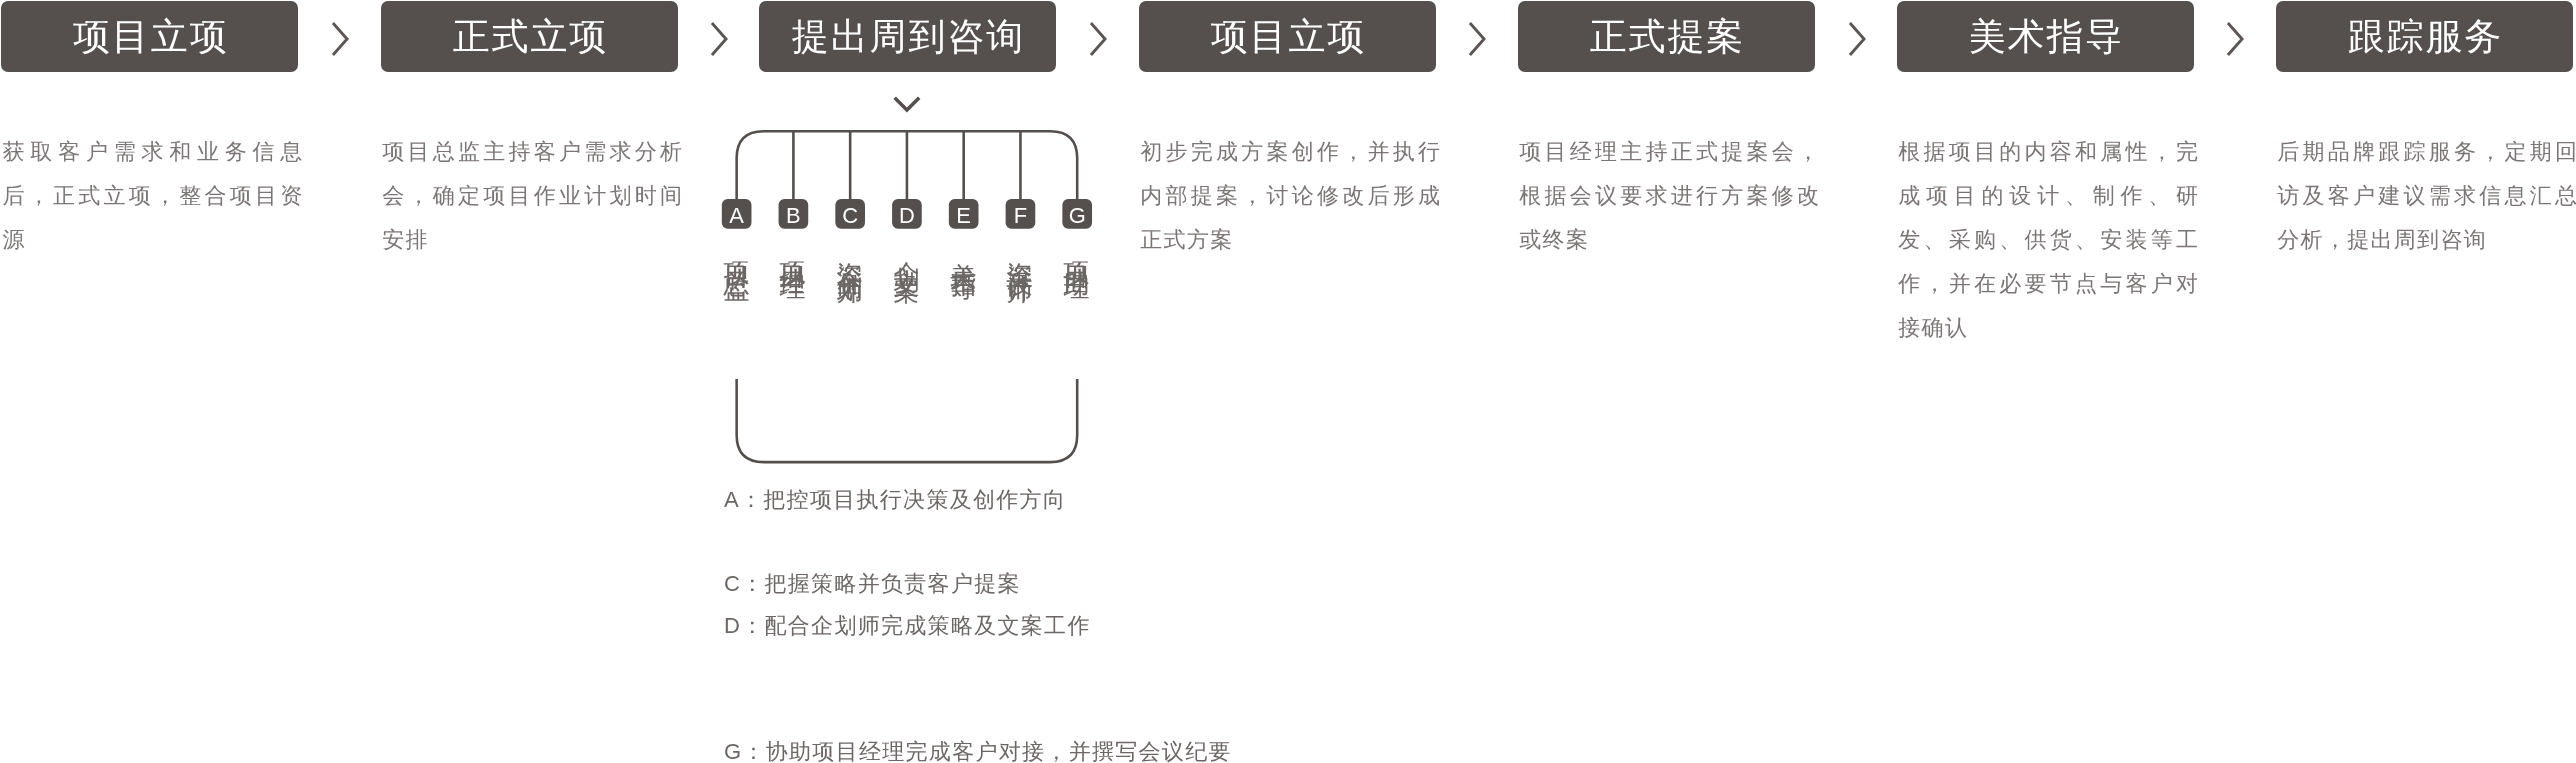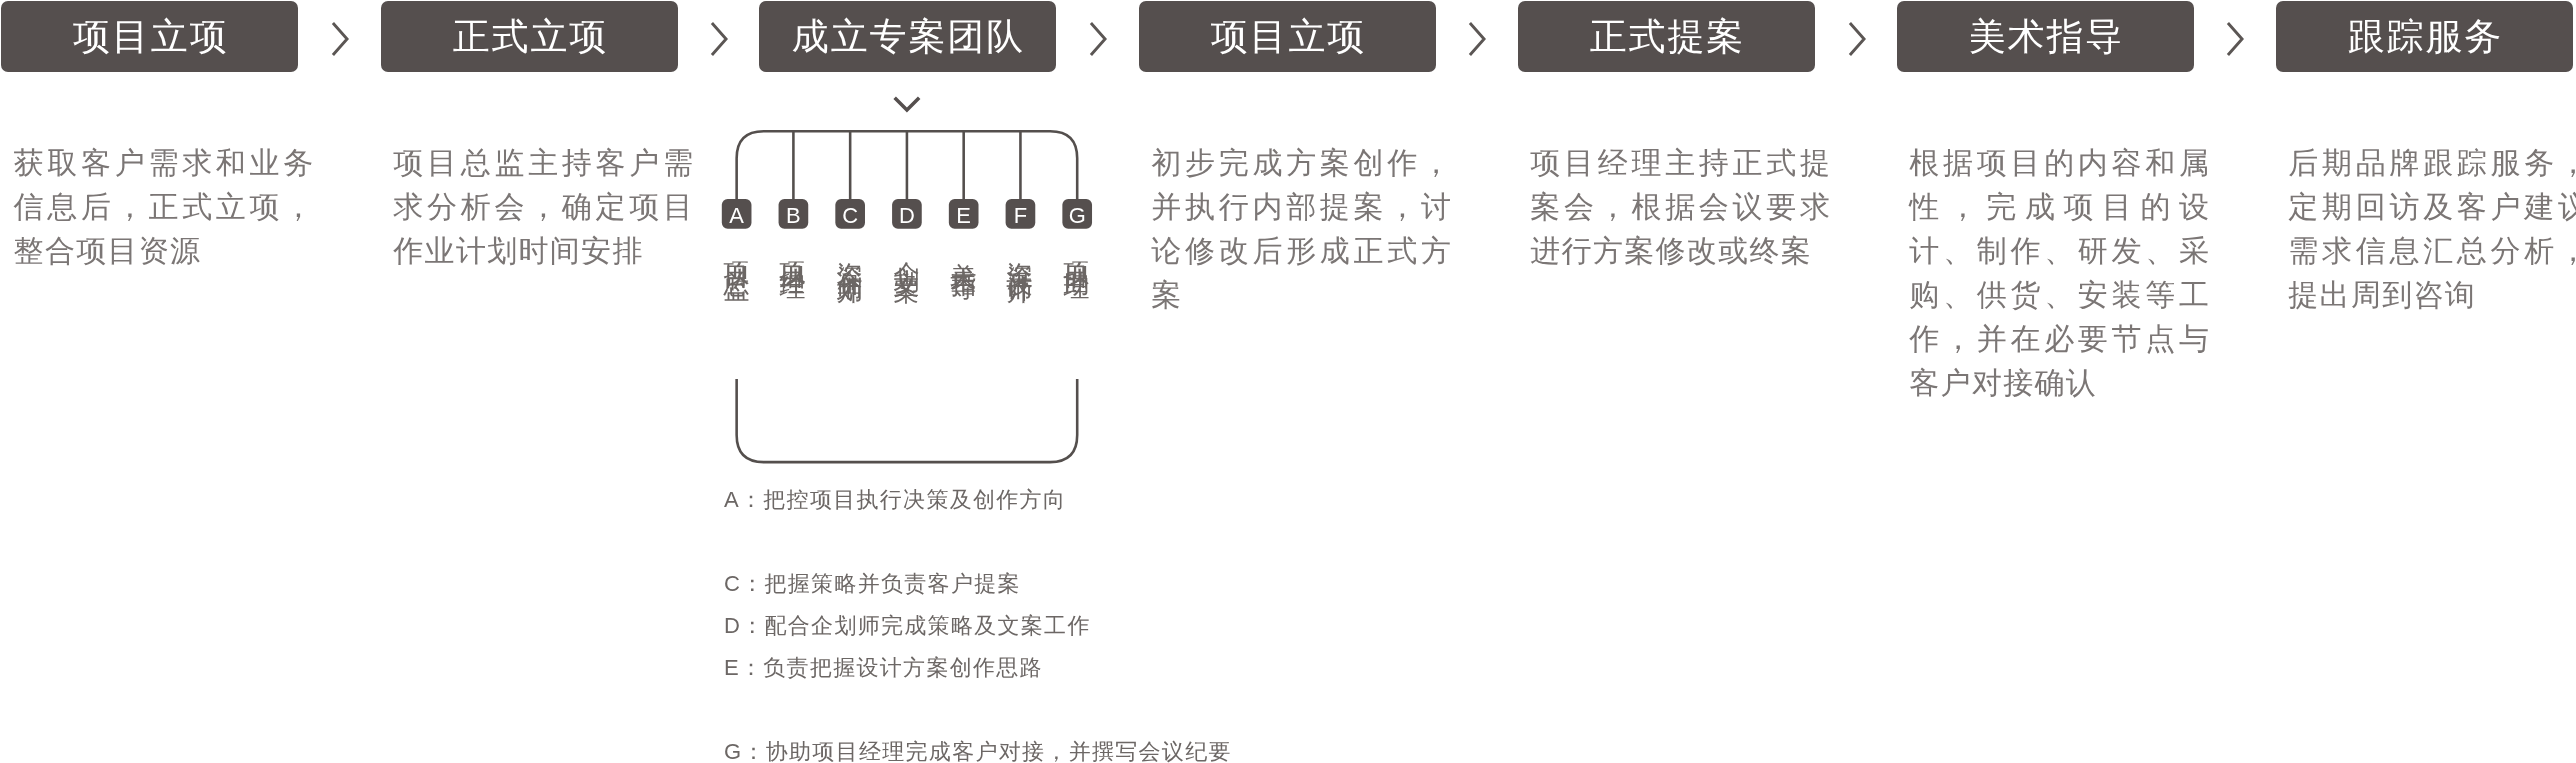--- a/index.html
+++ b/index.html
@@ -24,22 +24,22 @@
     letter-spacing: 1.9px;
     display: flex;
     align-items: center;
     justify-content: center;
     text-indent: 1.9px;
   }
   .desc {
     position: absolute;
     top: 130px; left: 1.3px;
     width: 301px;
-    margin: 11px;
-    font-size: 30px;
+    margin: 0;
+    font-size: 22px;
     line-height: 44px;
     letter-spacing: 1.3px;
     color: #7B7675;
     text-align: justify;
   }
   .arrow {
     position: absolute;
     top: 20.6px;
     width: 18px; height: 36px;
   }
@@ -85,21 +85,21 @@
 
   <div class="stage" style="left:1.3px">
     <div class="node">项目立项</div>
     <p class="desc">获取客户需求和业务信息后，正式立项，整合项目资源</p>
   </div>
   <div class="stage" style="left:381px">
     <div class="node">正式立项</div>
     <p class="desc">项目总监主持客户需求分析会，确定项目作业计划时间安排</p>
   </div>
   <div class="stage" style="left:759px">
-    <div class="node">成立专案团队</div>
+    <div class="node">提出周到咨询</div>
   </div>
   <div class="stage" style="left:1139px">
     <div class="node">项目立项</div>
     <p class="desc">初步完成方案创作，并执行内部提案，讨论修改后形成正式方案</p>
   </div>
   <div class="stage" style="left:1518px">
     <div class="node">正式提案</div>
     <p class="desc">项目经理主持正式提案会，根据会议要求进行方案修改或终案</p>
   </div>
   <div class="stage" style="left:1897px">
@@ -182,21 +182,18 @@
 
   <div class="legend-row" style="top:485px">
     <span>A</span><span>：</span><span>把控项目执行决策及创作方向</span>
   </div>
   <div class="legend-row" style="top:611px">
     <span>D</span><span>：</span><span>配合企划师完成策略及文案工作</span>
   </div>
   <div class="legend-row" style="top:569px">
     <span>C</span><span>：</span><span>把握策略并负责客户提案</span>
   </div>
-  <div class="legend-row" style="top:653px">
-    <span>E</span><span>：</span><span>负责把握设计方案创作思路</span>
-  </div>
   <div class="legend-row" style="top:737px">
     <span>G</span><span>：</span><span>协助项目经理完成客户对接，并撰写会议纪要</span>
   </div>
 
 </div>
 
 
 </body></html>

